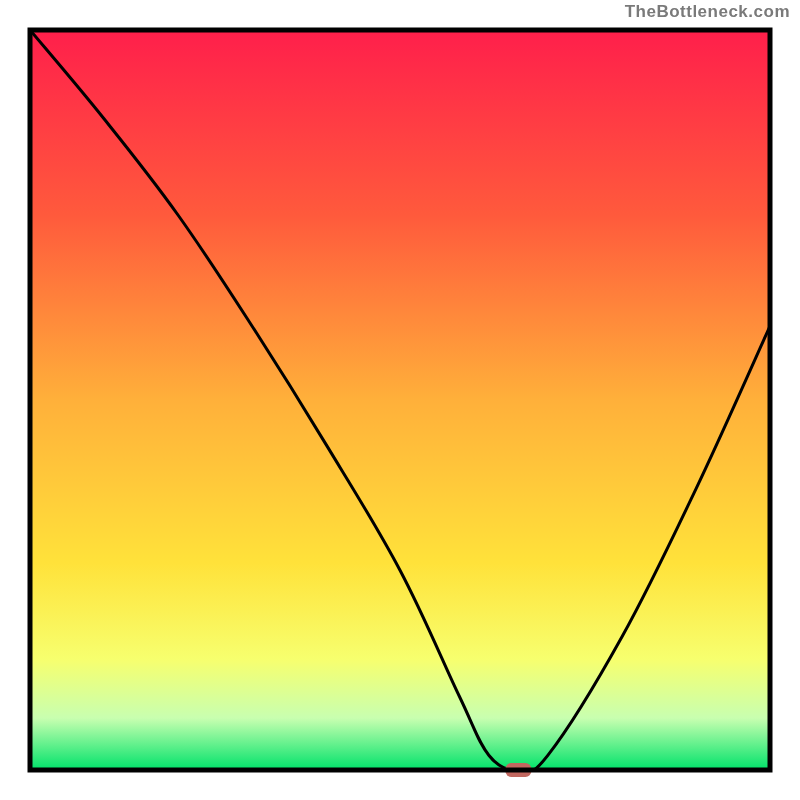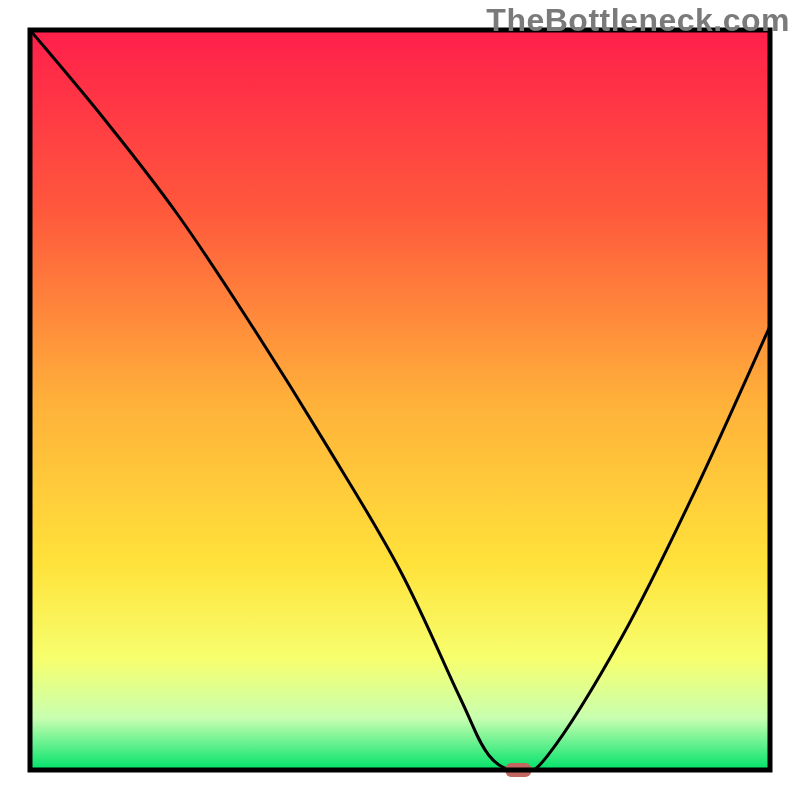--- a/index.html
+++ b/index.html
@@ -12,21 +12,21 @@
   }
   .wrap {
     position: relative;
     width: 800px;
     height: 800px;
   }
   .watermark {
     position: absolute;
     top: 2px;
     right: 10px;
-    font-size: 32px;
+    font-size: 17px;
     font-weight: bold;
     color: #7a7a7a;
     letter-spacing: 0.5px;
     z-index: 3;
   }
   svg {
     position: absolute;
     left: 0;
     top: 0;
   }

